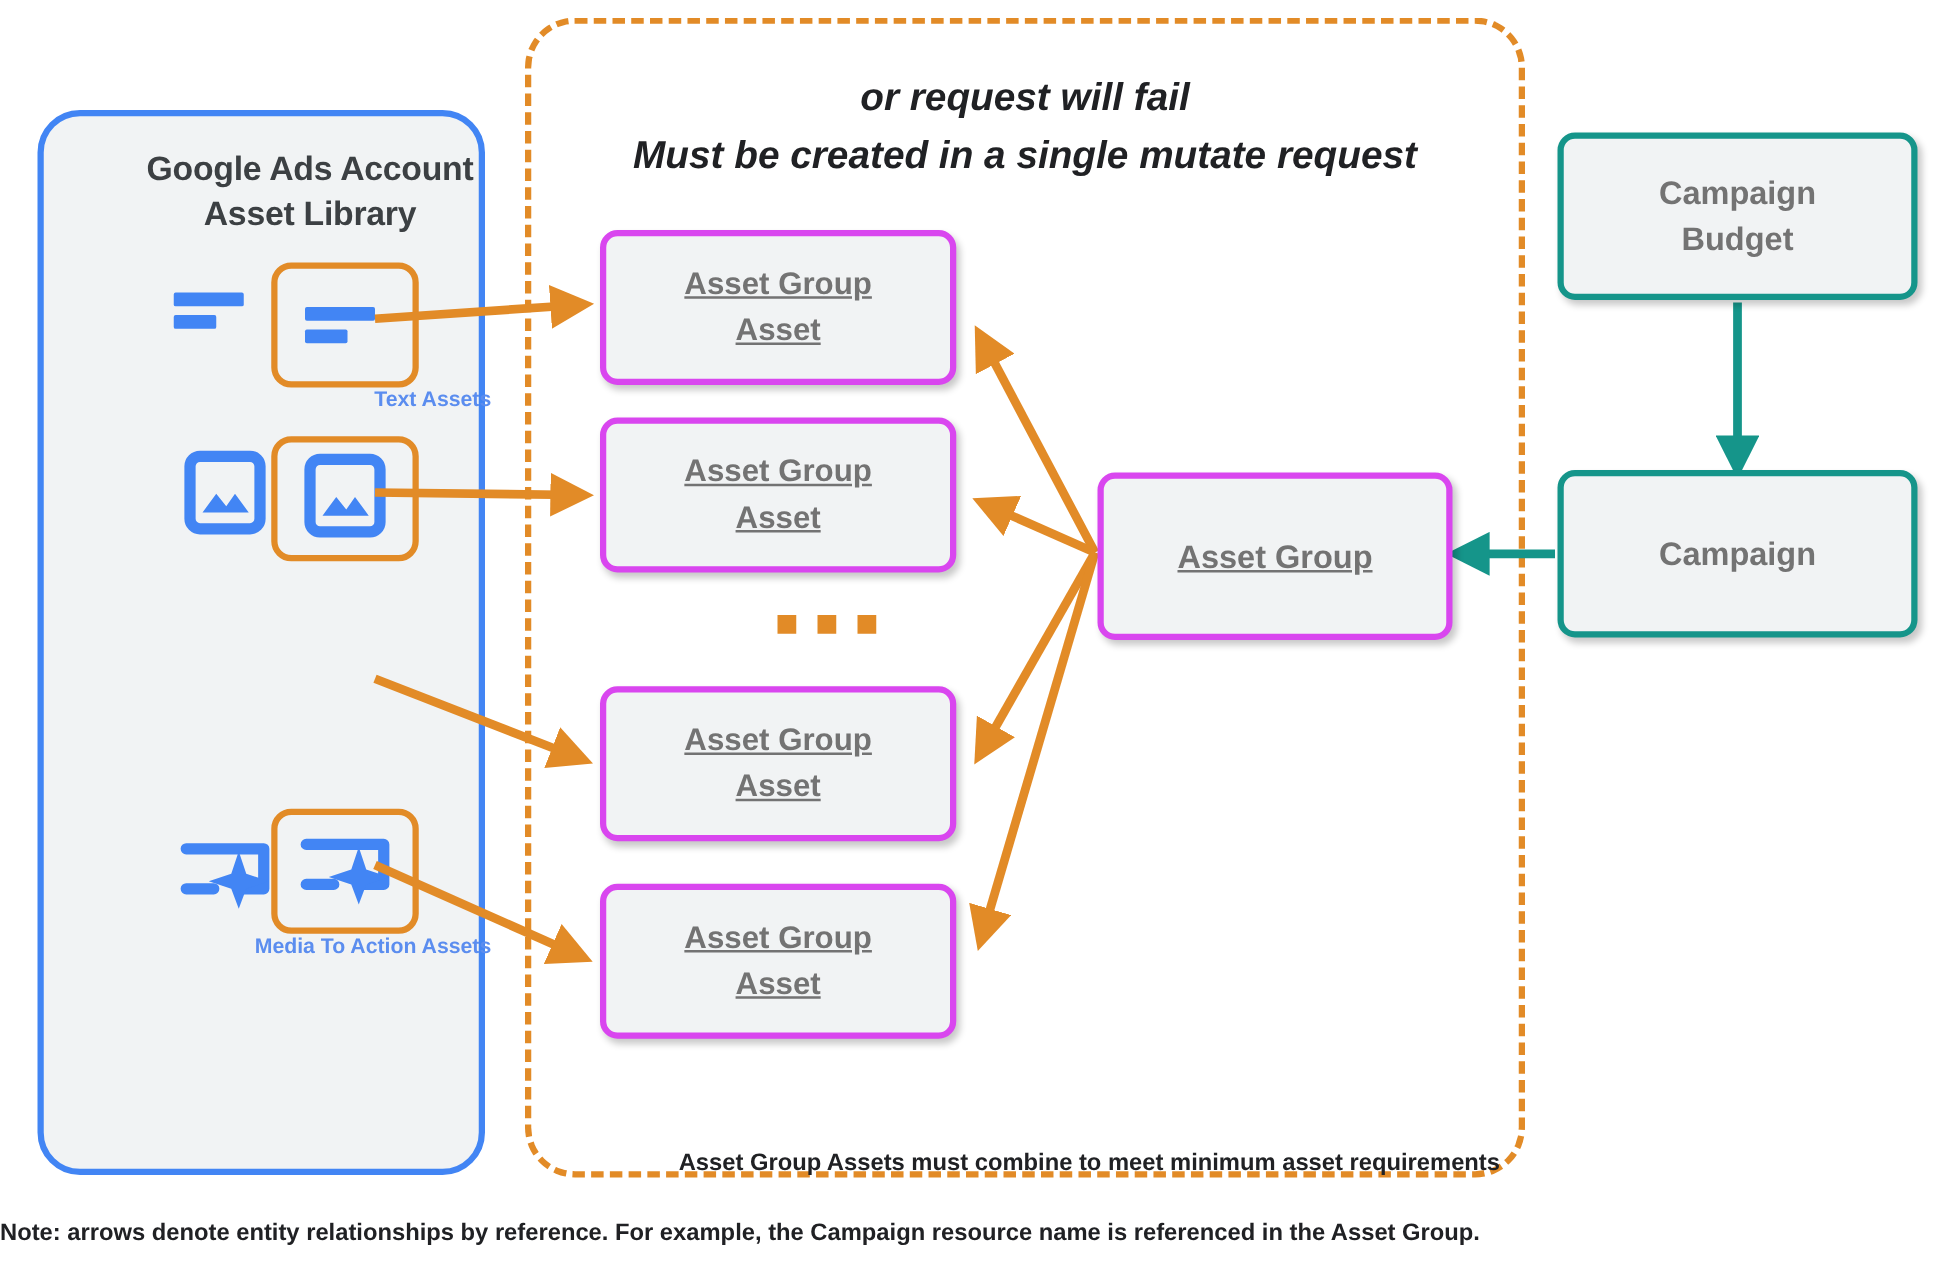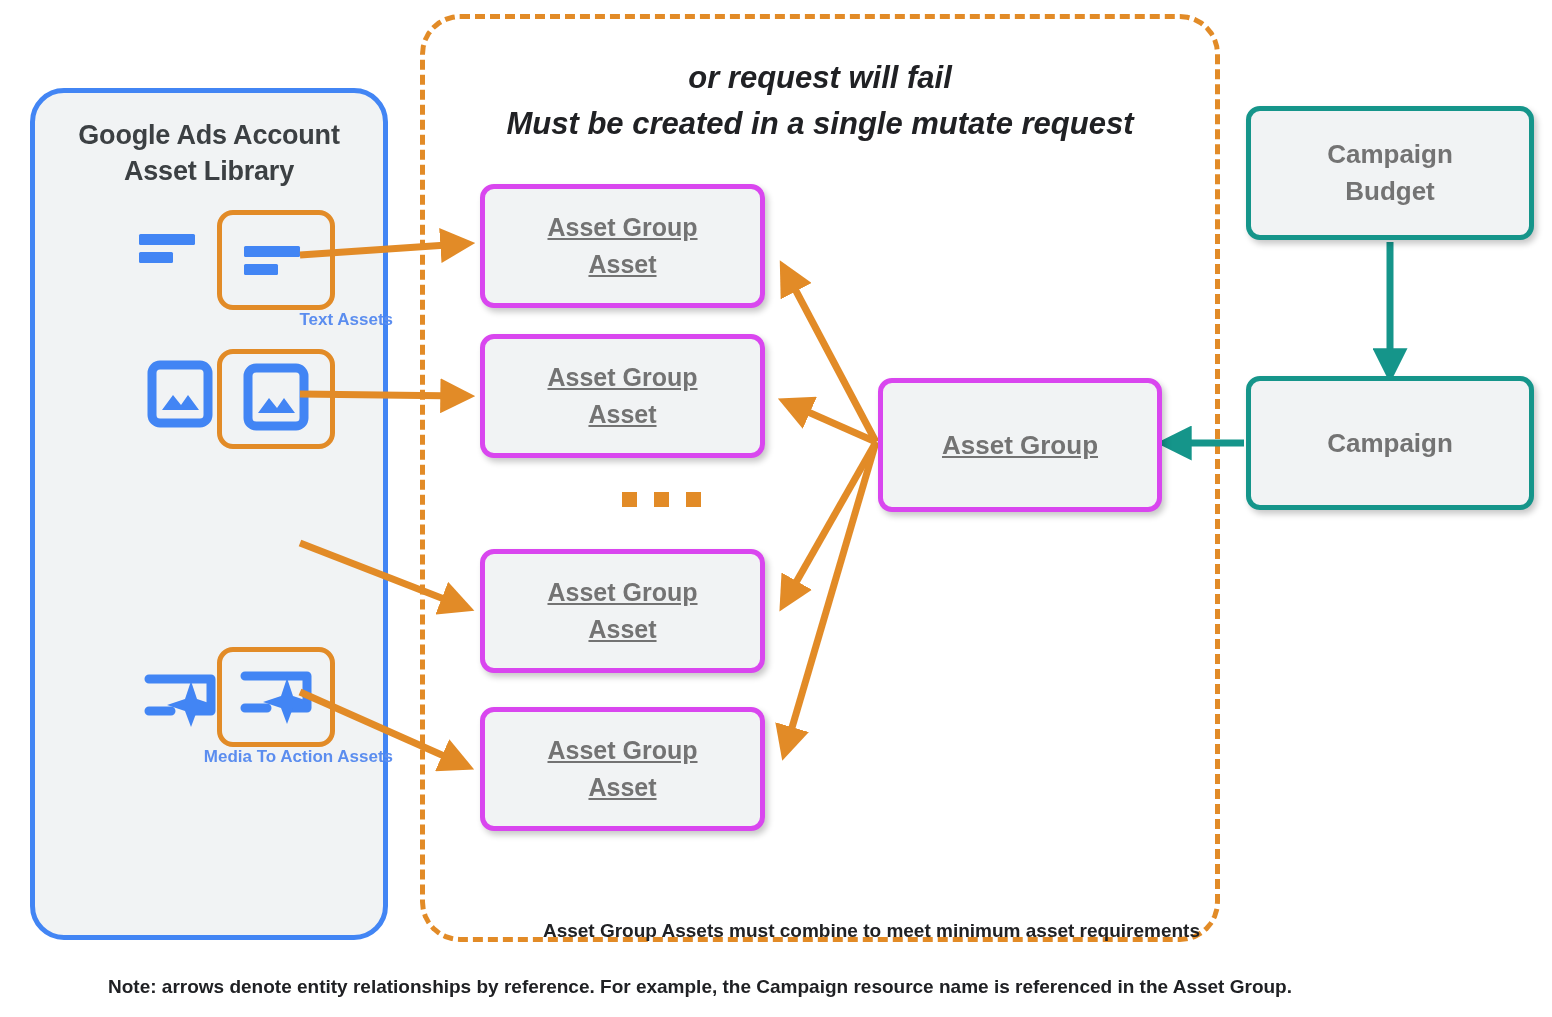--- a/index.html
+++ b/index.html
@@ -15,21 +15,21 @@
 
   
   .asset-library{
     position:absolute;left:30px;top:88px;width:358px;height:852px;
     background:#F1F3F4;border:5px solid #4285F4;border-radius:34px;
     box-sizing:border-box;z-index:2;
   }
   .library-title{
     position:absolute;left:0;top:24px;width:100%;
     text-align:center;color:#3C4043;font-size:27px;font-weight:bold;
-    line-height:36px;letter-spacing:-0.2px;
+    line-height:36px;letter-spacing:-0.2px;padding-left:39px;
   }
 
   .asset-row{position:absolute;left:0;width:358px;}
   .icon-pair{position:relative;height:88px;}
   .icon-plain{position:absolute;left:98px;top:0;}
   .icon-boxed{
     position:absolute;left:182px;top:-8px;width:118px;height:100px;
     border:5px solid #E28B27;border-radius:16px;box-sizing:border-box;
   }
   .icon-boxed .inner{position:absolute;left:50%;top:50%;transform:translate(-50%,-50%);}
@@ -71,22 +71,22 @@
   .asset-group-node{left:878px;top:378px;width:284px;height:134px;font-size:26px;}
   .campaign-budget-node{left:1246px;top:106px;width:288px;height:134px;font-size:26px;line-height:37px;}
   .campaign-node{left:1246px;top:376px;width:288px;height:134px;font-size:26px;}
 
   
   .ellipsis{position:absolute;left:622px;top:492px;display:flex;gap:17px;z-index:6;}
   .ellipsis span{display:block;width:15px;height:15px;background:#E28B27;}
 
   
   .page-note{
-    position:absolute;left:0;top:976px;width:1360px;text-align:center;
-    font-size:19px;font-weight:bold;color:#202124;z-index:7;margin-left:20px;
+    position:absolute;left:0;top:976px;width:1360px;
+    font-size:19px;font-weight:bold;color:#202124;z-index:7;
   }
 </style>
 </head>
 <body>
 
 <div id="stage">
 
   <svg id="arrows" viewBox="0 0 1552 1017">
     <defs>
       <marker id="ohead" markerWidth="5" markerHeight="5" refX="3.1" refY="2.5" orient="auto" markerUnits="strokeWidth">

